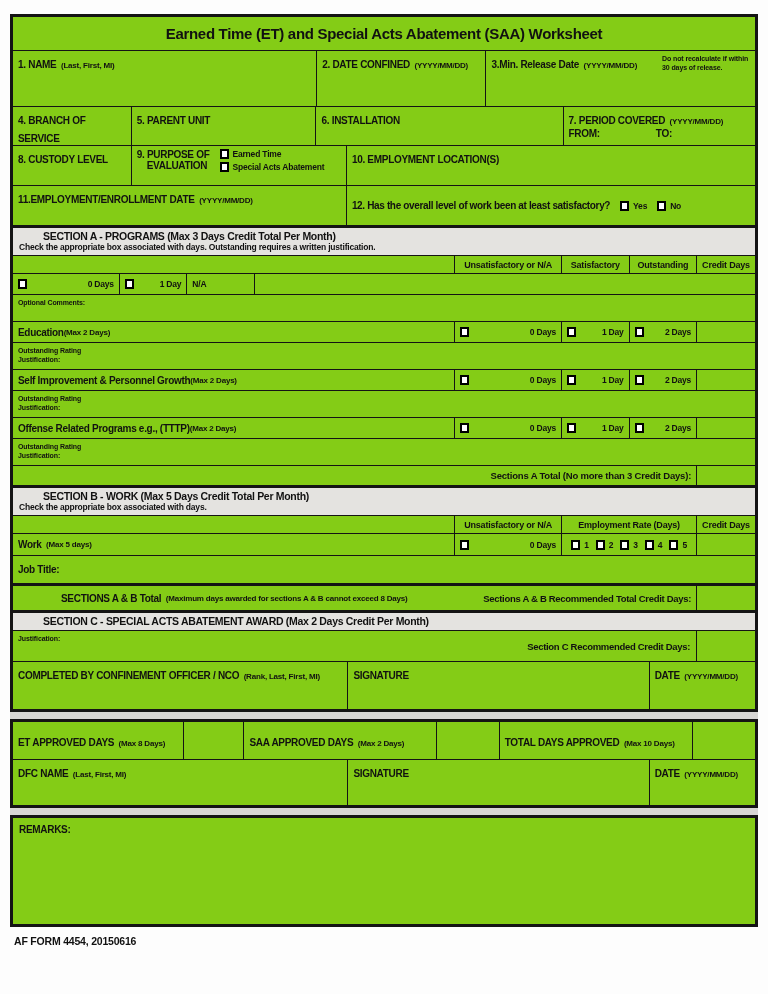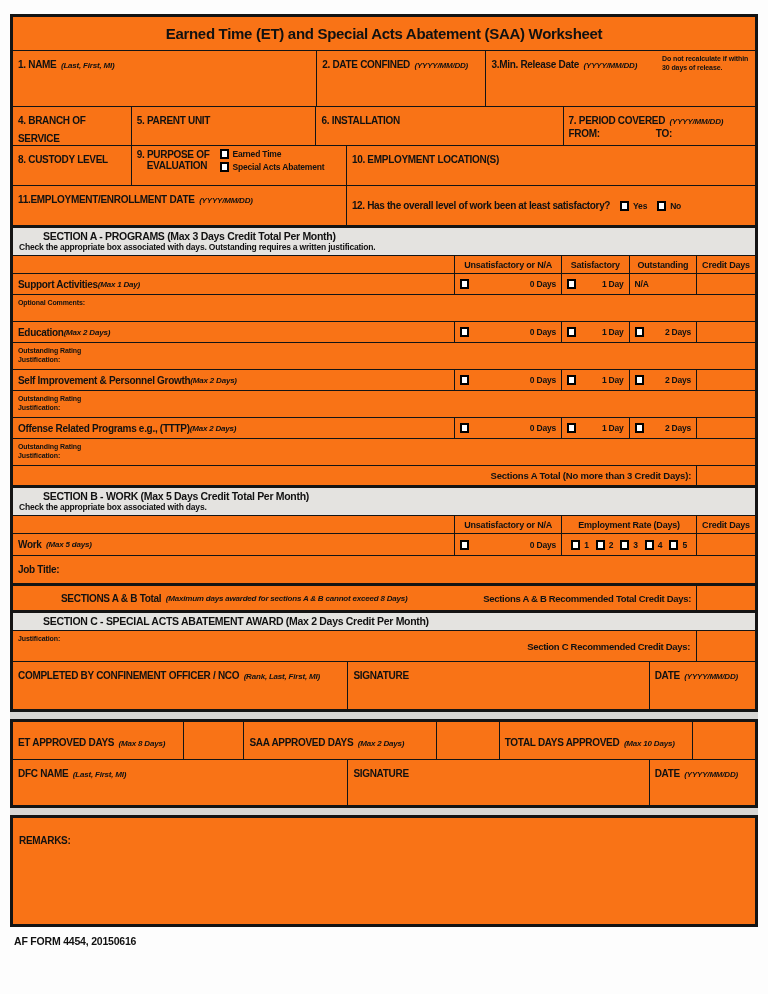--- a/index.html
+++ b/index.html
@@ -1,31 +1,31 @@
 <!DOCTYPE html>
 <html><head>
 <meta charset="utf-8">
 <style>
   * { box-sizing: border-box; margin: 0; padding: 0; }
   html,body { width: 768px; height: 994px; background:#fdfdfd; }
   body { font-family: "Liberation Sans", sans-serif; color:#111; position:relative; }
   .page { position:absolute; left:10px; top:14px; width:748px; }
-  .block { border:3px solid #141414; background:#f97316; }
+  .block { border:3px solid #141414; background:#84cc16; }
   .gap { height:7px; background:#d7d6d4; }
 
   .row { display:flex; border-bottom:1px solid #141414; }
   .row:last-child { border-bottom:none; }
   .cell { border-right:1px solid #141414; padding:3px 5px; position:relative; }
   .cell:last-child { border-right:none; }
 
   .title-row { height:34px; display:flex; align-items:center; justify-content:center; }
   .form-title { font-size:15px; font-weight:bold; letter-spacing:-0.3px; }
 
   .lab { font-weight:bold; font-size:10px; letter-spacing:-0.3px; }
-  .paren { font-weight:bold; font-size:8px; letter-spacing:-0.2px;font-style:italic; }
+  .paren { font-weight:bold; font-size:8px; letter-spacing:-0.2px; }
   .tiny { font-weight:bold; font-size:7px; letter-spacing:-0.1px; line-height:1.3; }
 
   .band { background:#e4e3e0; padding:2px 6px 3px; border-bottom:1px solid #141414; }
   .band-title { font-size:10.5px; font-weight:bold; letter-spacing:-0.3px;padding-left:24px; }
   .band-sub { font-size:8.5px; font-weight:bold; letter-spacing:-0.2px; }
   .thick { border-top:2px solid #141414; }
 
   .cb { display:inline-block; width:9px; height:10px; border:2px solid #000; background:#fff; flex:none; }
   .opt { display:inline-flex; align-items:center; gap:4px; }
   .opt-lab { font-weight:bold; font-size:8.5px; letter-spacing:-0.2px; }
@@ -55,21 +55,21 @@
   .cjust-row { height:31px; }
   .comp-row { height:47px; }
   .w-comp{width:45.2%;} .w-sig{width:40.6%;} .w-date{width:14.2%;}
 
   
   .app1 { height:38px; }
   .app1 .cell { display:flex; align-items:center; }
   .w-et{width:23.1%;} .w-etv{width:8.1%;} .w-saa{width:25.9%;} .w-saav{width:8.5%;} .w-tot{width:26%;} .w-totv{width:8.4%;}
   .app2 { height:45px; }
 
-  .remarks-block { height:112px; padding:12px 6px; }
+  .remarks-block { height:112px; padding:1px 6px; }
   .footer { margin:8px 0 0 4px; font-size:10.5px; font-weight:bold; letter-spacing:-0.2px; }
 
   .note3 { width:88px; flex:none; }
   .flexcell { display:flex; }
   .spread { display:flex; gap:56px; }
   .stack { display:flex; flex-direction:column; gap:3px; margin-left:10px; }
   .q12cell { display:flex; align-items:center; gap:10px; }
   .q12cell .lab { letter-spacing:-0.35px; }
 </style>
 </head>
@@ -173,24 +173,20 @@
 
     <div class="row hdr-row">
       <div class="cell c-label"></div>
       <div class="cell c-unsat hdr-cell">Unsatisfactory or N/A</div>
       <div class="cell c-sat hdr-cell">Satisfactory</div>
       <div class="cell c-out hdr-cell">Outstanding</div>
       <div class="cell c-credit hdr-cell">Credit Days</div>
     </div>
 
     <div class="row prog-row">
-      <div class="cell c-label">
-        <span class="lab">Support Activities</span>
-        <span class="paren">(Max 1 Day)</span>
-      </div>
       <div class="cell c-unsat ck-cell">
         <span class="cb"></span>
         <span class="opt-lab">0 Days</span>
       </div>
       <div class="cell c-sat ck-cell">
         <span class="cb"></span>
         <span class="opt-lab">1 Day</span>
       </div>
       <div class="cell c-out ck-cell">
         <span class="opt-lab">N/A</span>

